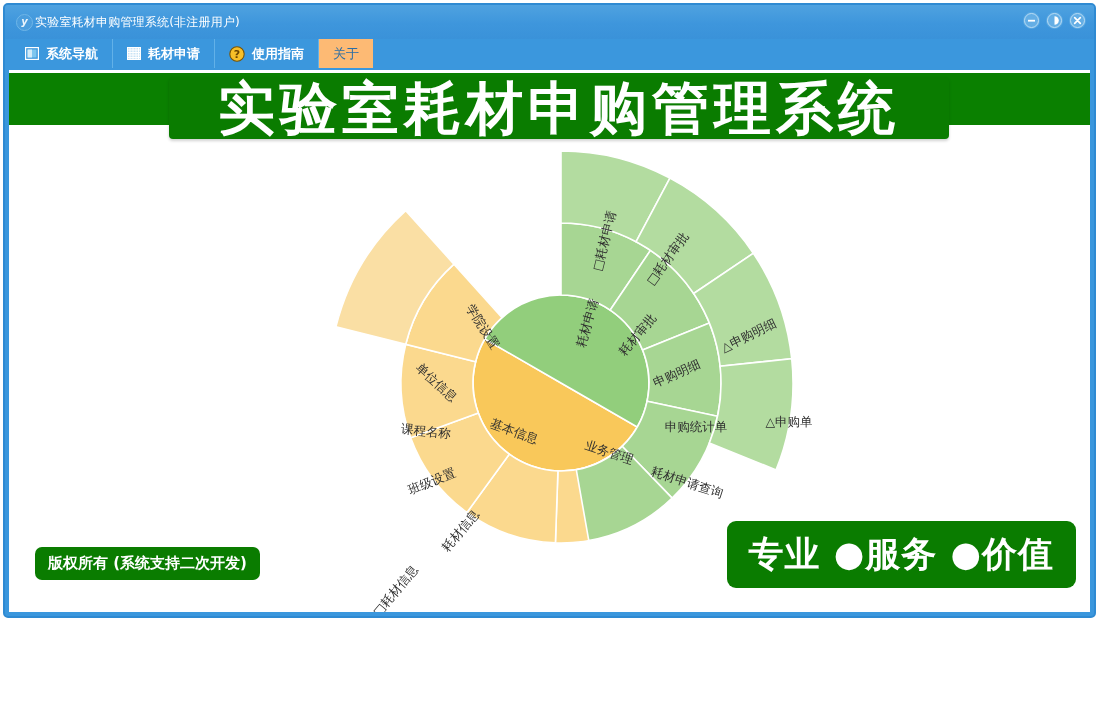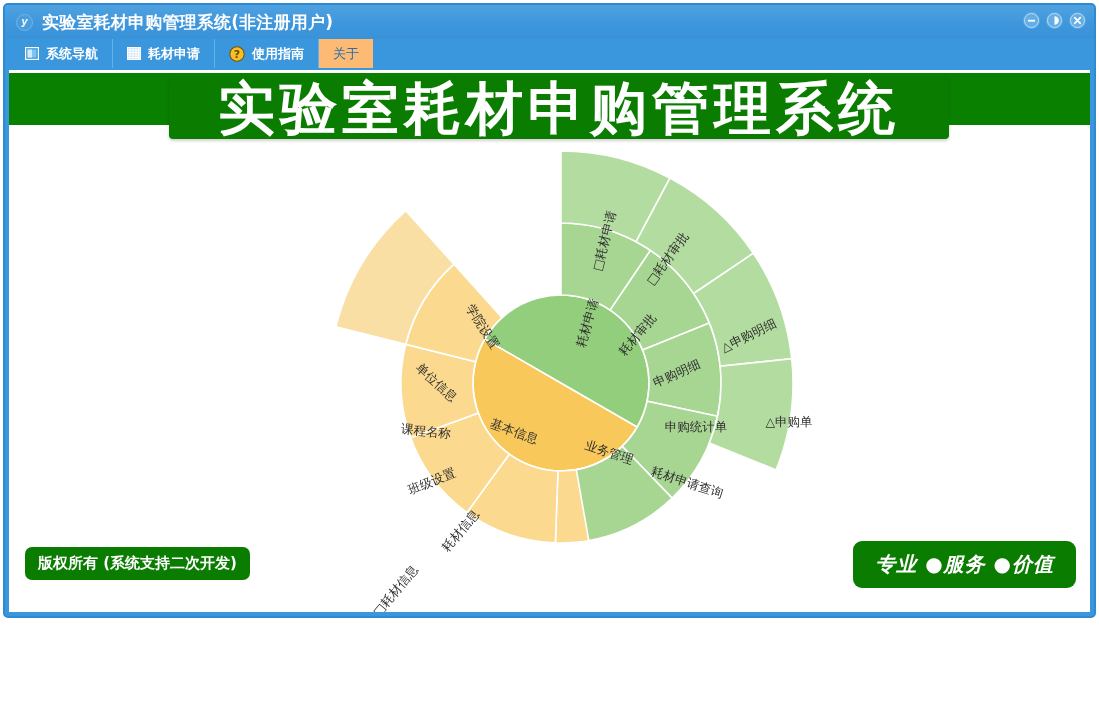--- a/index.html
+++ b/index.html
@@ -42,24 +42,24 @@
     background: #4a9ddd;
     border: 1px solid #6fb6e8;
     color: #eaf4fc;
     font-size: 10px;
     line-height: 14px;
     text-align: center;
     font-style: italic;
     font-weight: bold;
   }
   #window-title {
-    margin-left: 9px;
-    color: #ffffff;
-    font-size: 17px;
-    font-weight: bold;
+    margin-left: 2px;
+    color: #ffffff;
+    font-size: 12px;
+    font-weight: normal;
     letter-spacing: .2px;
     white-space: nowrap;
   }
   #window-controls {
     position: absolute;
     right: 8px;
     top: 7px;
     display: flex;
     gap: 6px;
   }
@@ -159,45 +159,44 @@
   }
   .seg-label {
     font-size: 12.5px;
     fill: #2f2f2f;
     font-family: "DejaVu Sans", "Liberation Sans", sans-serif;
   }
 
   
   #copyright-badge {
     position: absolute;
-    left: 16px;
+    left: 26px;
     bottom: 32px;
     background: #0a7c00;
     border-radius: 7px;
     padding: 7px 13px;
     color: #ffffff;
     font-size: 15px;
     font-weight: bold;
     white-space: nowrap;
     z-index: 7;
   }
   #slogan-badge {
     position: absolute;
     right: 14px;
     bottom: 24px;
     background: #0a7c00;
     border-radius: 9px;
     padding: 10px 22px;
     color: #ffffff;
-    font-size: 20px;
+    font-size: 35px;
     font-weight: bold;
     white-space: nowrap;
     letter-spacing: 1px;
     z-index: 7;
-    font-style: italic;
   }
 </style>
 </head>
 <body>
 
 <div id="app-window">
 
   <div id="titlebar">
     <div id="app-icon">y</div>
     <div id="window-title">实验室耗材申购管理系统(非注册用户)</div>

